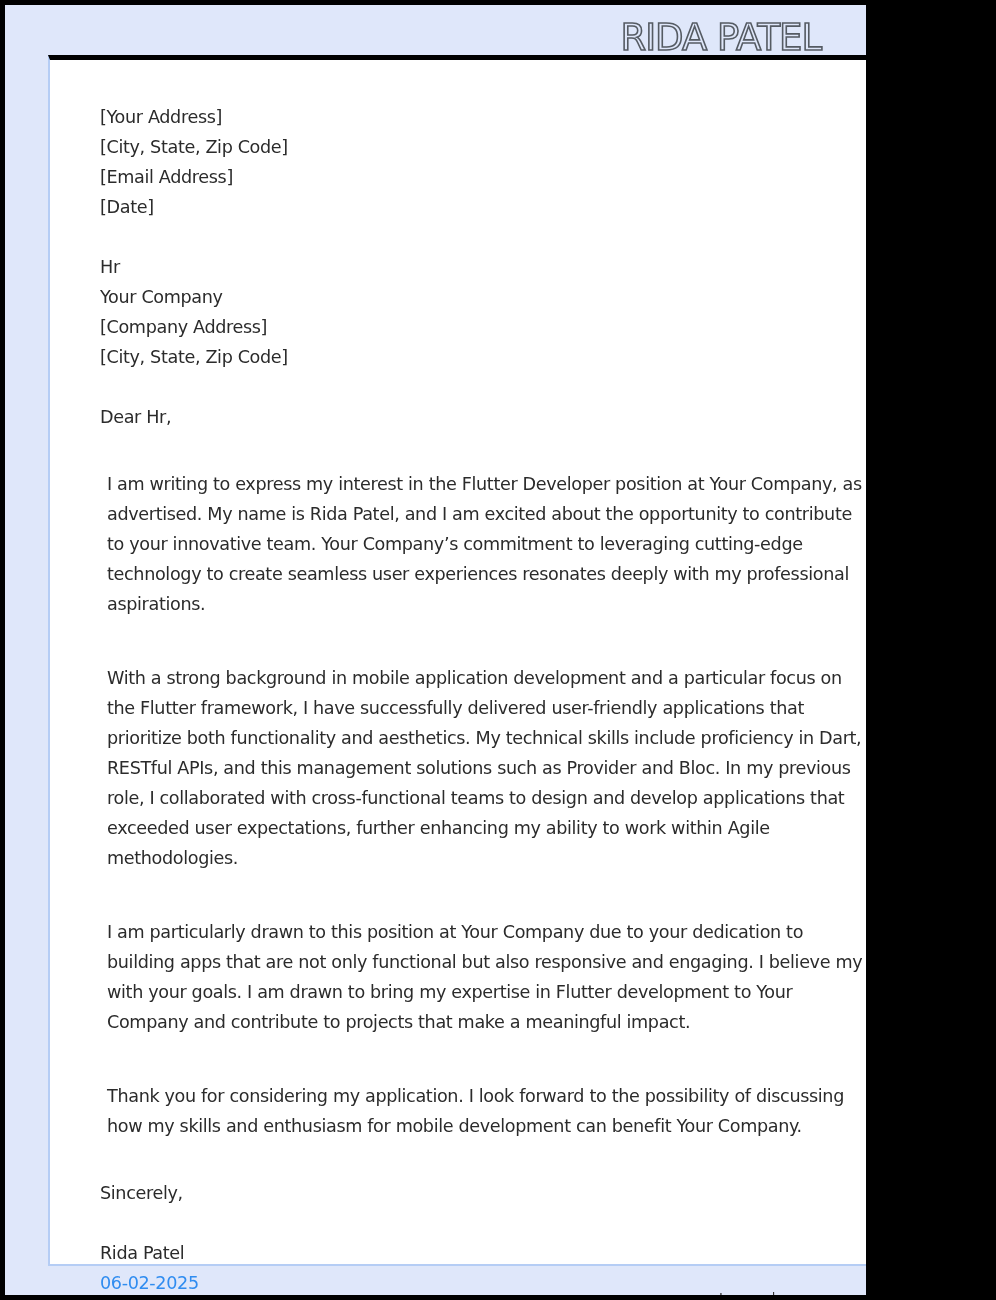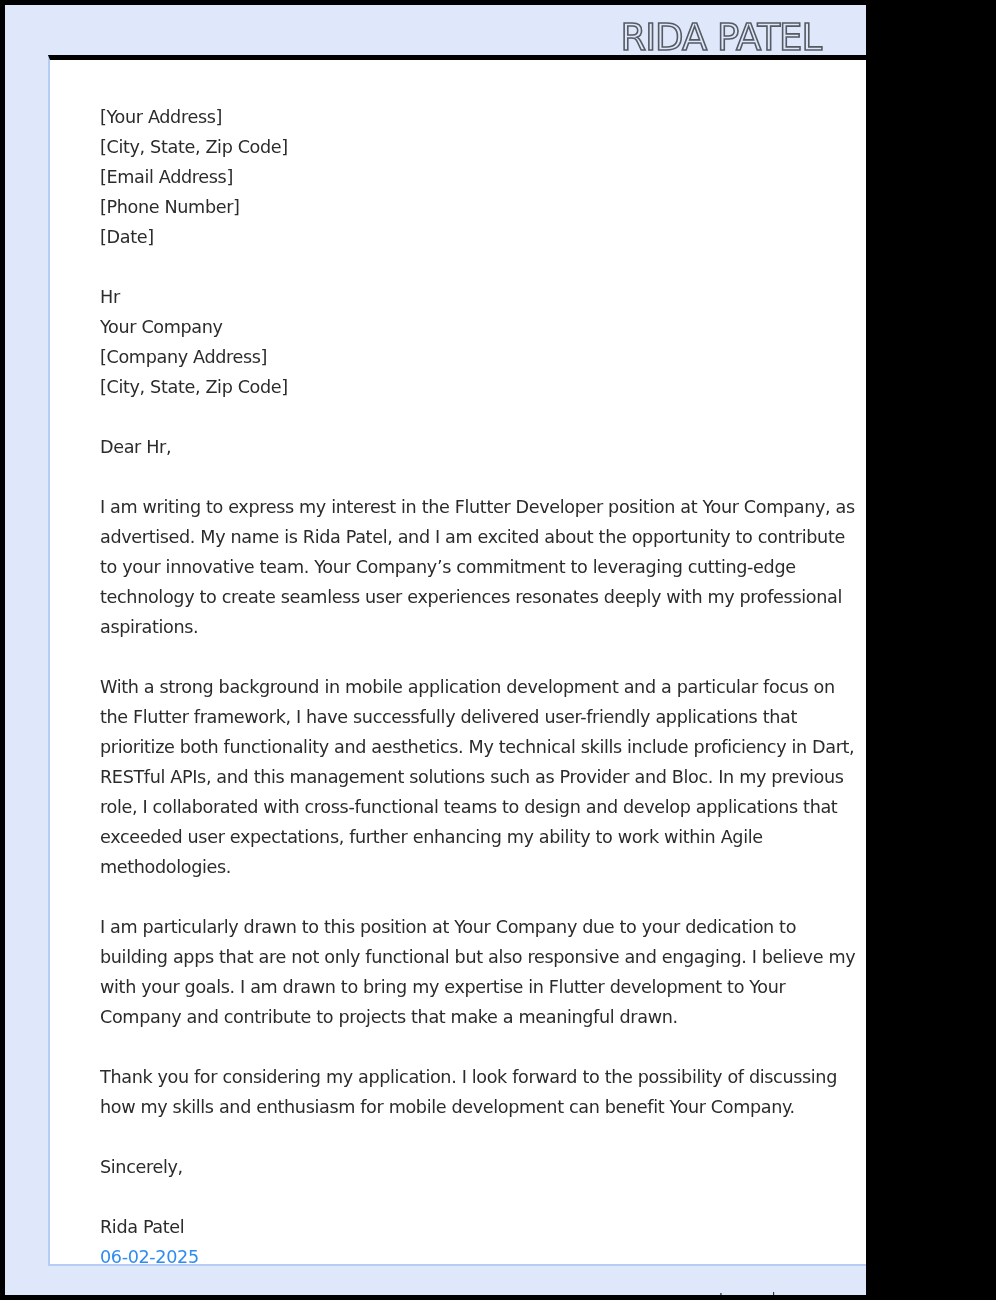--- a/index.html
+++ b/index.html
@@ -63,21 +63,21 @@
     }
     .letter .line {
       display: block;
       white-space: nowrap;
     }
     .letter .gap {
       display: block;
       height: 30px;
     }
     .letter p {
-      margin: 0;
+      margin: 7px;
     }
     .date-link {
       color: #2f8cf0;
       text-decoration: none;
       display: block;
     }
     .watermark {
       position: absolute;
       right: 54px;
       top: 1285px;
@@ -94,21 +94,20 @@
 <div class="frame">
   <h1 class="name-heading">RIDA PATEL</h1>
 
   <div class="card"></div>
 
   <div class="letter">
     <div>
       <span class="line">[Your Address]</span>
       <span class="line">[City, State, Zip Code]</span>
       <span class="line">[Email Address]</span>
-      <span class="line">[Phone Number]</span>
       <span class="line">[Date]</span>
     </div>
     <span class="gap"></span>
 
     <div>
       <span class="line">Hr</span>
       <span class="line">Your Company</span>
       <span class="line">[Company Address]</span>
       <span class="line">[City, State, Zip Code]</span>
     </div>
@@ -134,21 +133,21 @@
       <span class="line">role, I collaborated with cross-functional teams to design and develop applications that</span>
       <span class="line">exceeded user expectations, further enhancing my ability to work within Agile</span>
       <span class="line">methodologies.</span>
     </p>
     <span class="gap"></span>
 
     <p>
       <span class="line">I am particularly drawn to this position at Your Company due to your dedication to</span>
       <span class="line">building apps that are not only functional but also responsive and engaging. I believe my</span>
       <span class="line">with your goals. I am drawn to bring my expertise in Flutter development to Your</span>
-      <span class="line">Company and contribute to projects that make a meaningful drawn.</span>
+      <span class="line">Company and contribute to projects that make a meaningful impact.</span>
     </p>
     <span class="gap"></span>
 
     <p>
       <span class="line">Thank you for considering my application. I look forward to the possibility of discussing</span>
       <span class="line">how my skills and enthusiasm for mobile development can benefit Your Company.</span>
     </p>
     <span class="gap"></span>
 
     <span class="line">Sincerely,</span>

